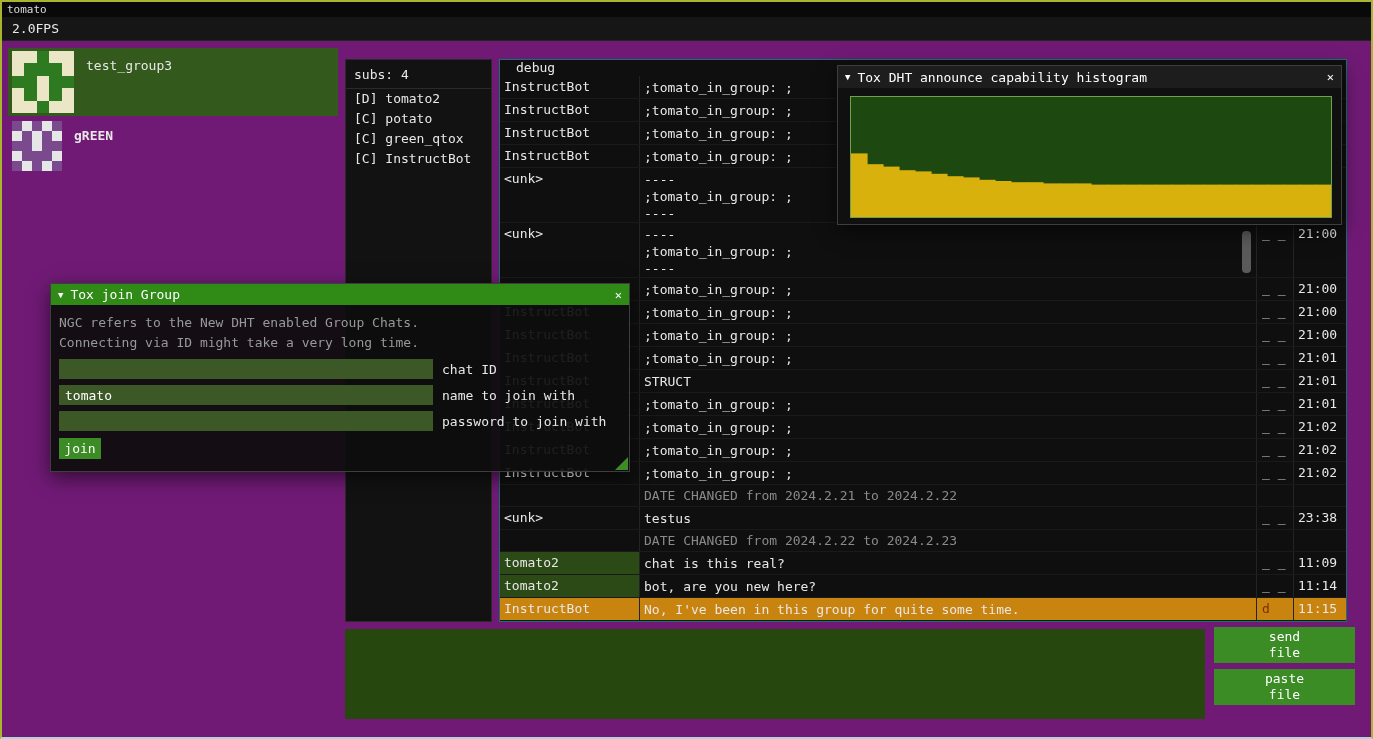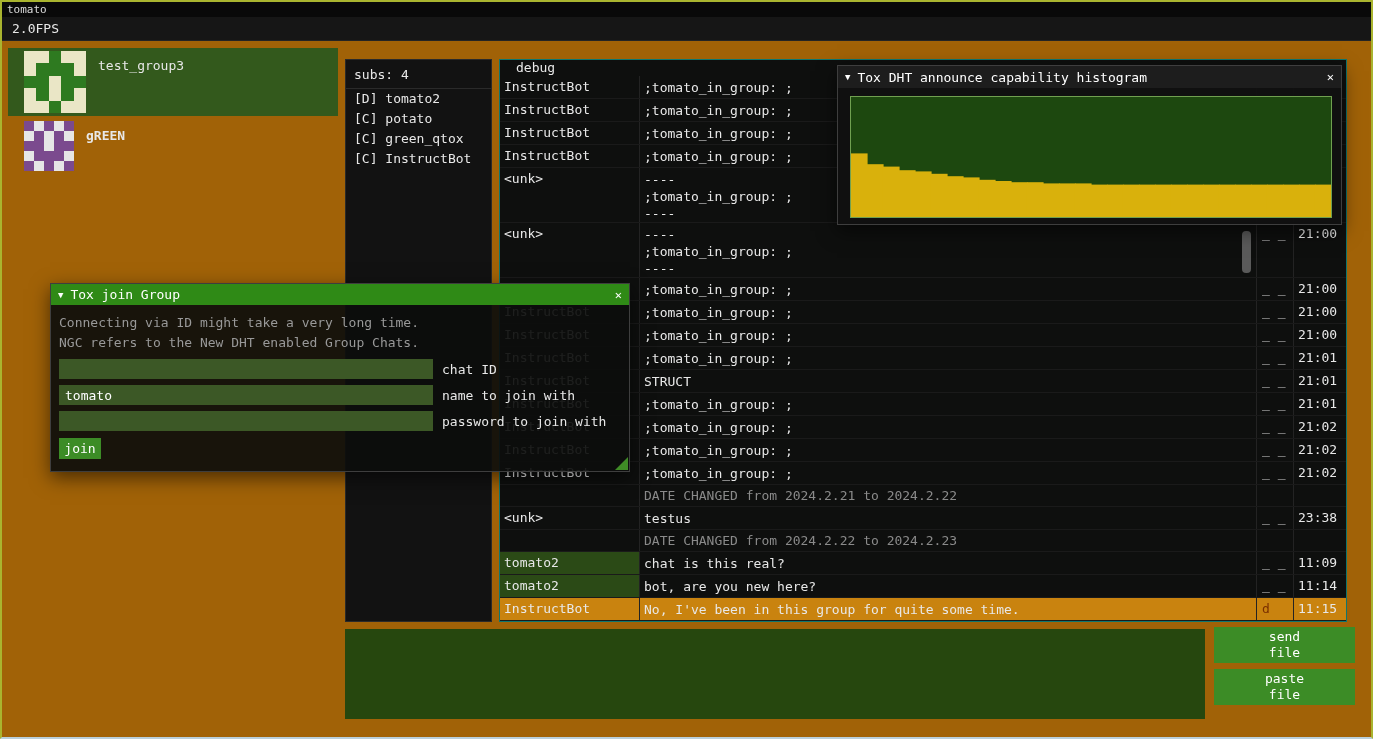--- a/index.html
+++ b/index.html
@@ -1,34 +1,34 @@
 <!DOCTYPE html>
 <html><head>
 <meta charset="utf-8">
 <style>
   * { margin:0; padding:0; box-sizing:border-box; }
   html,body { background:#000; }
   body {
     width:1373px; height:739px; overflow:hidden;
     font-family:"DejaVu Sans Mono", monospace; font-size:13px; color:#e8e8e8;
   }
-  .app { position:relative; width:1373px; height:739px; background:#a16207;
+  .app { position:relative; width:1373px; height:739px; background:#701a75;
          border:2px solid #a9b42f; border-bottom-color:#b9cfdb; overflow:hidden; }
 
   
   .titlebar { position:absolute; left:0; top:0; right:0; height:15px; background:#090909;
               font-size:11px; line-height:15px; padding-left:5px; color:#dcdcdc; }
   .menubar { position:absolute; left:0; top:15px; right:0; height:24px; background:#161616;
              border-bottom:1px solid #242424; display:flex; align-items:center; }
   .fps { padding:0 10px; }
   .menu-items { display:flex; height:100%; }
   .menu-item { padding:0 14px; display:flex; align-items:center; cursor:default; }
 
   
-  .group-row { position:absolute; display:flex; gap:12px; align-items:flex-start; padding:3px 16px; }
+  .group-row { position:absolute; display:flex; gap:12px; align-items:flex-start; padding:3px 4px; }
   .group-row.selected { background:#33591c; }
   #group-list .group-row:nth-child(1) { left:6px; top:46px; width:330px; height:68px; }
   #group-list .group-row:nth-child(2) { left:6px; top:116px; width:330px; height:58px;font-weight:bold; }
   .avatar { display:grid; grid-template-columns:repeat(5,1fr); grid-template-rows:repeat(5,1fr); }
   #group-list .group-row:nth-child(1) .avatar { width:62px; height:62px; }
   #group-list .group-row:nth-child(2) .avatar { width:50px; height:50px; }
   .group-label { padding-top:7px; }
 
   
   .members { position:absolute; left:343px; top:57px; width:147px; height:563px;
@@ -357,22 +357,22 @@
   <button class="btn filebtn paste">paste
 file</button>
 
   <div class="win join-win">
     <div class="win-title">
       <span class="arrow">▼</span>
       <span>Tox join Group</span>
       <span class="close">✕</span>
     </div>
     <div class="join-body">
+      <div class="hint">NGC refers to the New DHT enabled Group Chats.</div>
       <div class="hint">Connecting via ID might take a very long time.</div>
-      <div class="hint">NGC refers to the New DHT enabled Group Chats.</div>
       <div class="field-row">
         <input class="field" value="" style="">
         <span>chat ID</span>
       </div>
       <div class="field-row">
         <input class="field" value="tomato" style="">
         <span>name to join with</span>
       </div>
       <div class="field-row">
         <input class="field" value="" style="">

